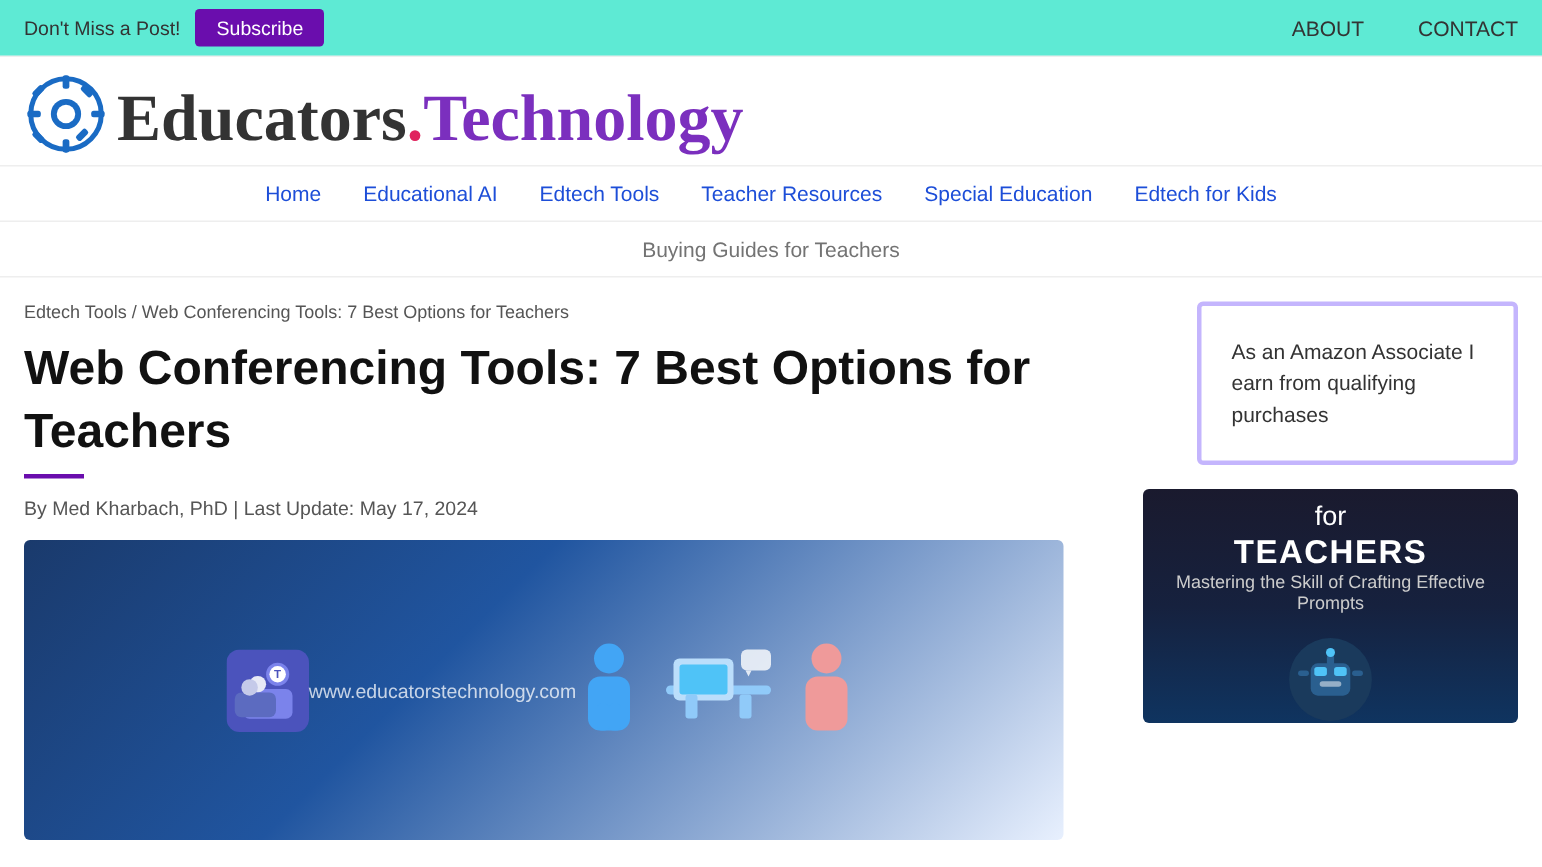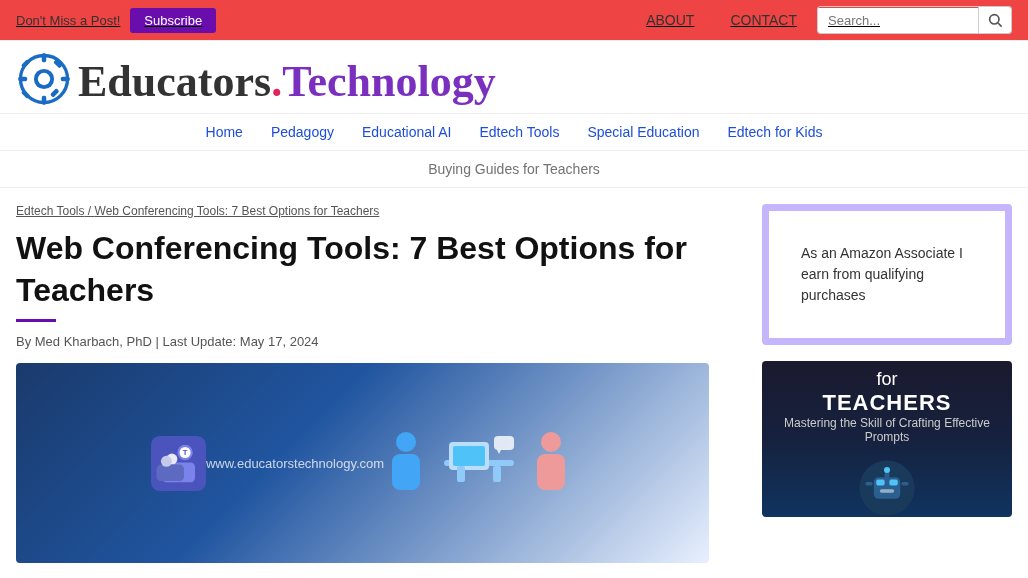--- a/index.html
+++ b/index.html
@@ -4,23 +4,22 @@
   <style>
     * { margin: 0; padding: 0; box-sizing: border-box; }
     body { font-family: Arial, sans-serif; font-size: 14px; background: #fff; width: 1028px; overflow-x: hidden; }
 
     
     .top-bar {
       display: flex;
       align-items: center;
       justify-content: space-between;
       padding: 6px 16px;
-      background: #ef4444;
+      background: #5eead4;
       border-bottom: 1px solid #eee;
-      text-decoration: underline;
     }
     .top-bar-left {
       display: flex;
       align-items: center;
       gap: 10px;
     }
     .dont-miss {
       font-size: 13px;
       color: #333;
     }
@@ -135,21 +134,20 @@
     .sidebar {
       width: 250px;
       flex-shrink: 0;
     }
 
     
     .breadcrumb {
       font-size: 12px;
       color: #555;
       margin-bottom: 10px;
-      text-decoration: underline;
     }
     .breadcrumb a {
       color: #555;
       text-decoration: none;
     }
 
     
     .article-title {
       font-size: 32px;
       font-weight: bold;
@@ -182,25 +180,26 @@
       position: relative;
       overflow: hidden;
     }
     .illustration {
       display: flex;
       gap: 10px;
     }
 
     
     .amazon-box {
-      border: 7px solid #c4b5fd;
+      border: 3px solid #c4b5fd;
       border-radius: 4px;
-      padding: 32px;
+      padding: 20px;
       margin-bottom: 16px;
       background: #fff;
+      margin-left: 36px;
     }
     .amazon-text {
       font-size: 14px;
       color: #333;
       line-height: 1.5;
     }
 
     
     .sidebar-ad {
       width: 100%;
@@ -234,29 +233,20 @@
 <body>
 
 <div class="top-bar">
   <div class="top-bar-left">
     <span class="dont-miss">Don't Miss a Post!</span>
     <button class="subscribe-btn">Subscribe</button>
   </div>
   <div class="top-bar-right">
     <a class="top-nav-link" href="#">ABOUT</a>
     <a class="top-nav-link" href="#">CONTACT</a>
-    <div class="search-box">
-      <input class="search-input" type="text" placeholder="Search..." style="">
-      <button class="search-btn">
-        <svg width="16" height="16" viewBox="0 0 24 24" fill="none" stroke="#555" stroke-width="2.5">
-          <circle cx="11" cy="11" r="7"></circle>
-          <line x1="16.5" y1="16.5" x2="22" y2="22"></line>
-        </svg>
-      </button>
-    </div>
   </div>
 </div>
 
 <div class="logo-area">
   <div class="logo-wrapper">
 
     <svg class="logo-gear" viewBox="0 0 100 100" xmlns="http://www.w3.org/2000/svg">
       <circle cx="50" cy="50" r="42" fill="none" stroke="#1a6bc4" stroke-width="6"></circle>
       <g fill="#1a6bc4">
         <rect x="46" y="4" width="8" height="16" rx="3"></rect>
@@ -272,23 +262,23 @@
       <circle cx="50" cy="50" r="11" fill="#fff"></circle>
     </svg>
     <div>
       <span style="font-size:44px;font-weight:bold;color:#333;font-family:Georgia,serif;">Educators</span><span style="font-size:44px;font-weight:bold;color:#e0245e;font-family:Georgia,serif;">.</span><span style="font-size:44px;font-weight:bold;color:#7b2fbe;font-family:Georgia,serif;">Technology</span>
     </div>
   </div>
 </div>
 
 <nav class="main-nav">
   <a class="nav-item" href="#">Home</a>
-  <a class="nav-item" href="#">Pedagogy</a>
   <a class="nav-item" href="#">Educational AI</a>
   <a class="nav-item" href="#">Edtech Tools</a>
+  <a class="nav-item" href="#">Teacher Resources</a>
   <a class="nav-item" href="#">Special Education</a>
   <a class="nav-item" href="#">Edtech for Kids</a>
 </nav>
 
 <div class="nav-row-2">
   <a class="nav-item" href="#">Buying Guides for Teachers</a>
 </div>
 
 <div class="content-area">
 

